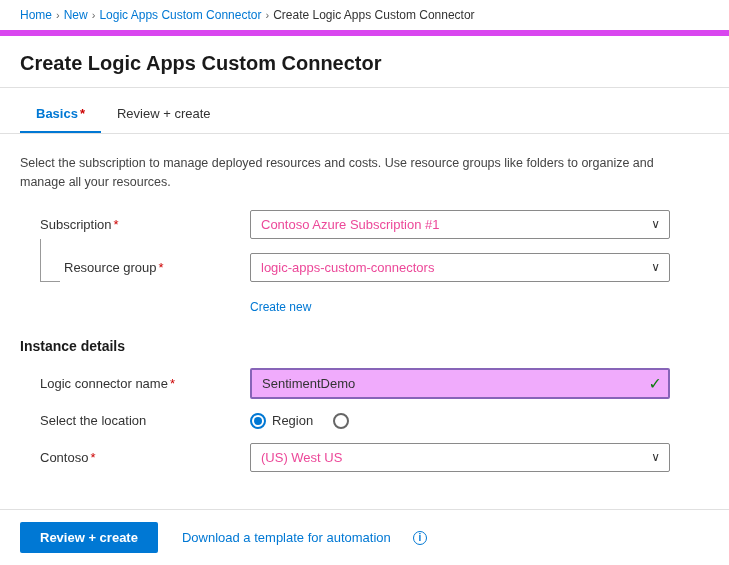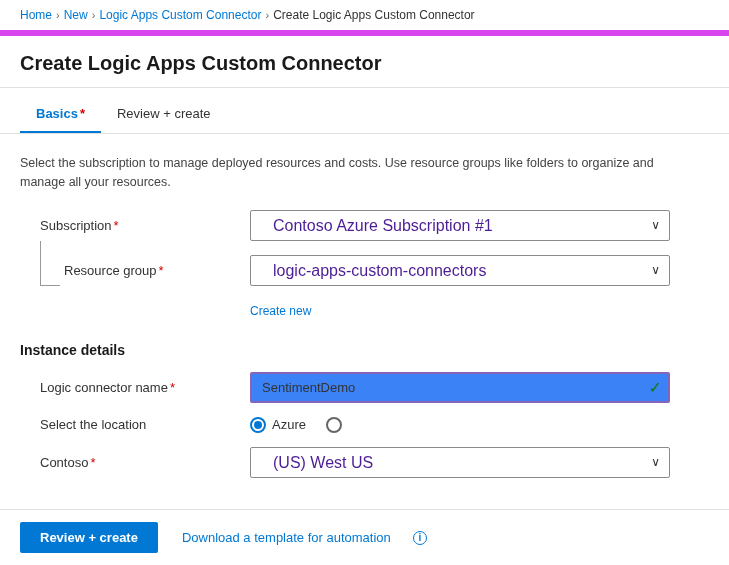--- a/index.html
+++ b/index.html
@@ -102,25 +102,25 @@
       width: 2px;
       height: calc(100% + 14px);
       border-left: 1px solid #999;
       border-bottom: 1px solid #999;
       width: 20px;
     }
 
     
     .dropdown {
       width: 100%;
-      padding: 6px 30px 6px 22px;
+      padding: 6px 30px 6px 10px;
       border: 1px solid #8a8a8a;
       border-radius: 2px;
-      font-size: 16px;
-      color: #4c1d95;
+      font-size: 13px;
+      color: #ec4899;
       background: #fff;
       appearance: none;
       cursor: pointer;
       position: relative;
     }
     .dropdown-wrap {
       position: relative;
     }
     .dropdown-wrap::after {
       content: '∨';
@@ -134,21 +134,21 @@
     }
 
     
     .text-input {
       width: 100%;
       padding: 6px 46px 6px 10px;
       border: 2px solid #8764b8;
       border-radius: 2px;
       font-size: 13px;
       color: #333;
-      background: #3b82f6;
+      background: #f0abfc;
     }
     .input-check {
       position: absolute;
       right: 8px;
       top: 50%;
       transform: translateY(-50%);
       color: #107c10;
       font-size: 16px;
     }
 
@@ -321,21 +321,21 @@
 
   
   <div class="form-row">
     <div class="form-label">
       <span>Select the location</span>
     </div>
     <div class="form-control-wrap">
       <div class="radio-group">
         <label class="radio-option">
           <div class="radio-circle selected"></div>
-          <span>Azure</span>
+          <span>Region</span>
         </label>
         <label class="radio-option">
           <div class="radio-circle unselected"></div>
         </label>
       </div>
     </div>
   </div>
 
   
   <div class="form-row">

